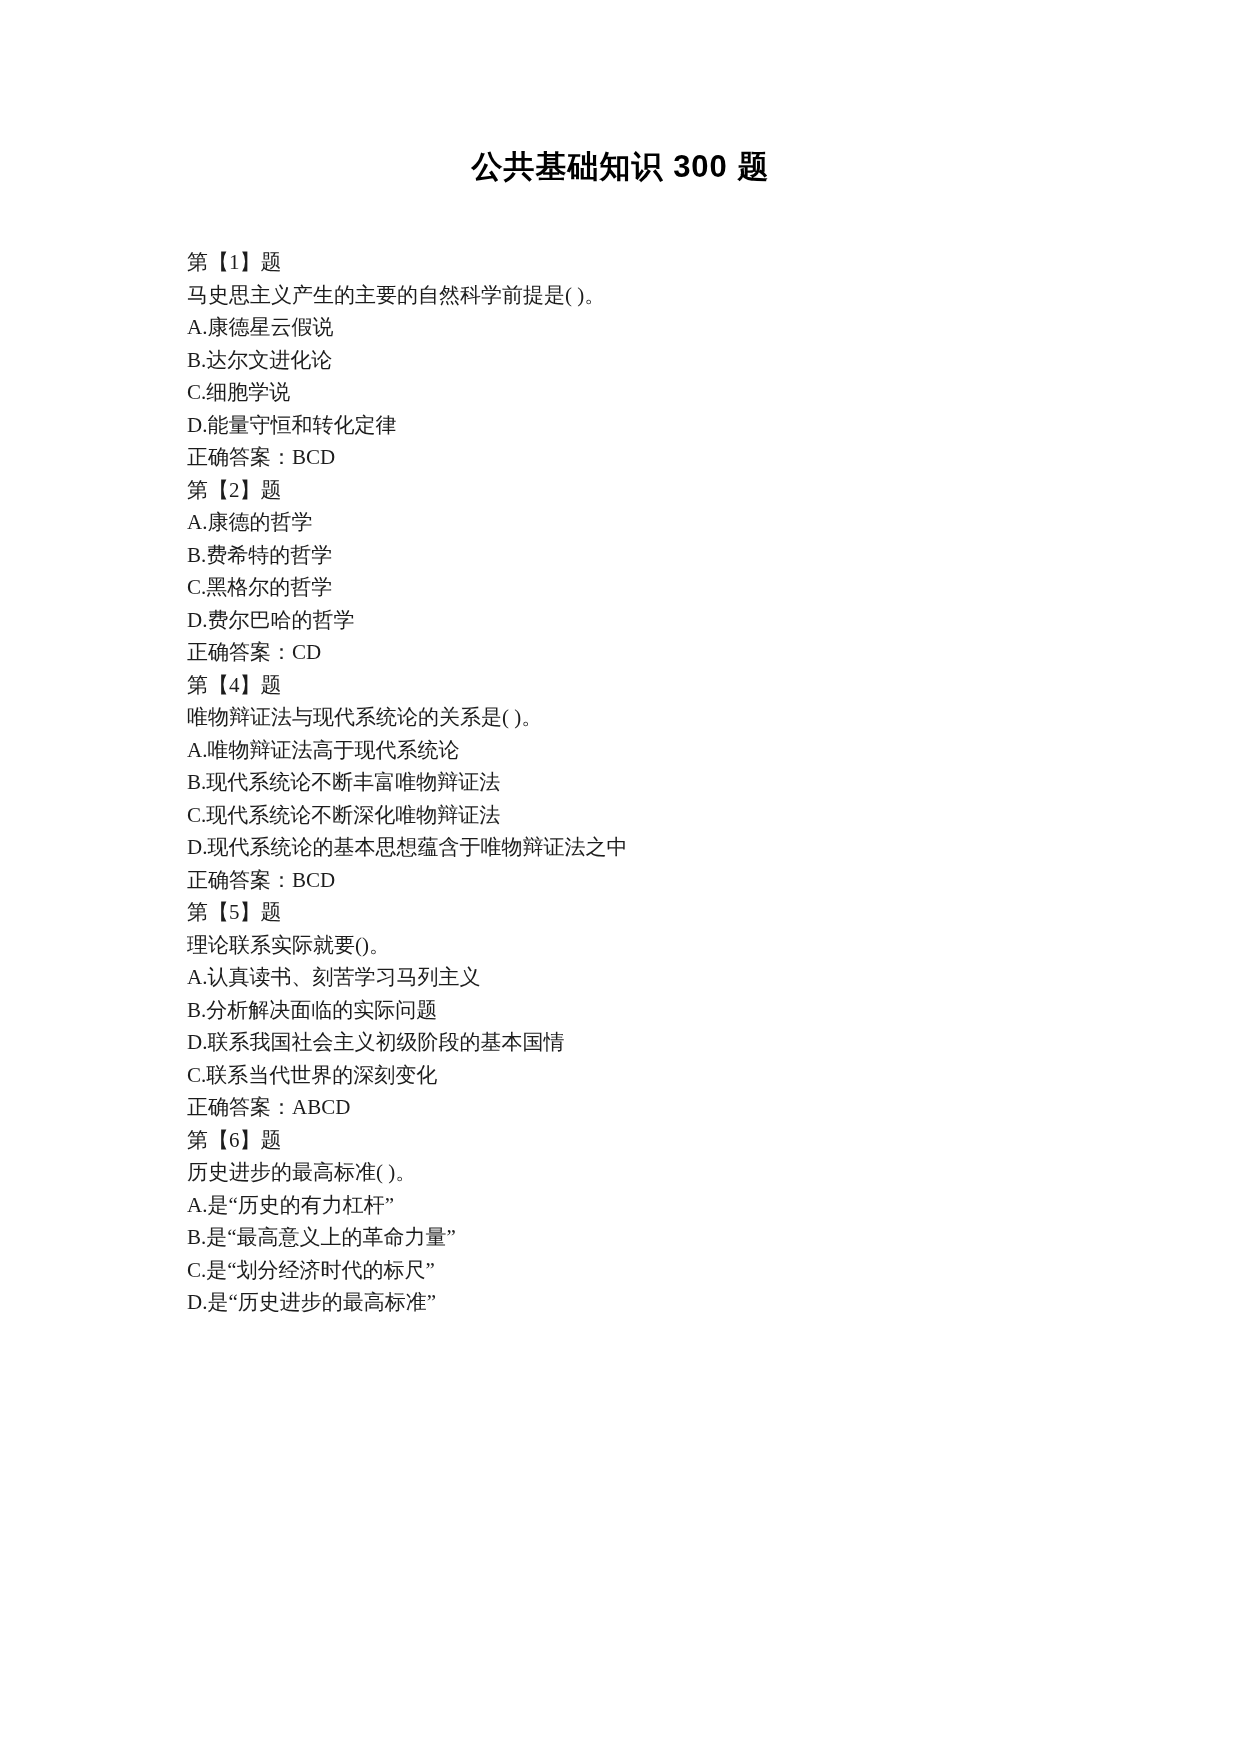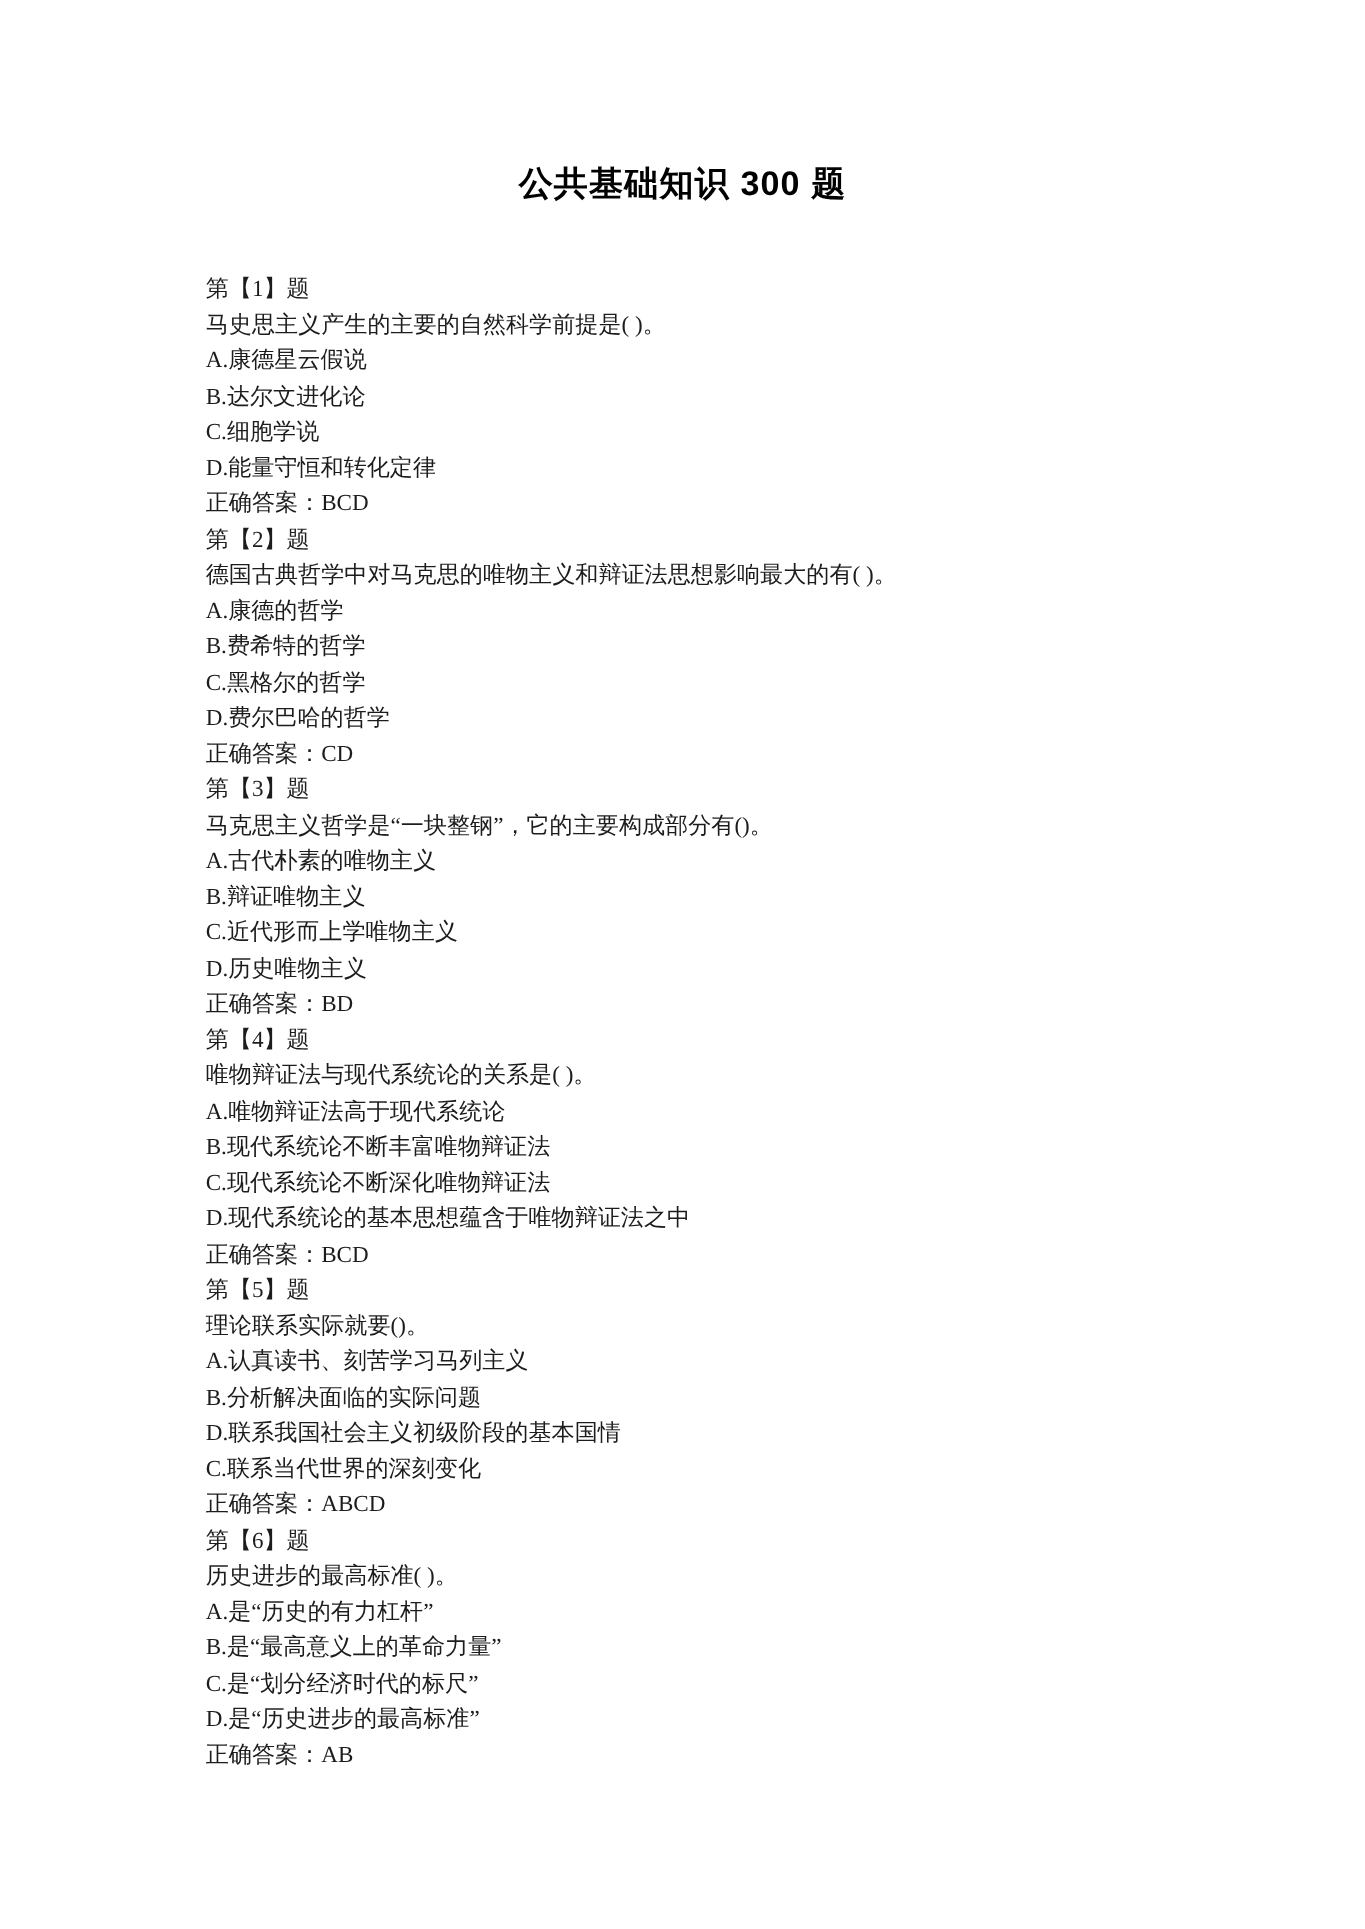--- a/index.html
+++ b/index.html
@@ -54,37 +54,27 @@
       <div class="line">马史思主义产生的主要的自然科学前提是( )。</div>
       <div class="line">A.康德星云假说</div>
       <div class="line">B.达尔文进化论</div>
       <div class="line">C.细胞学说</div>
       <div class="line">D.能量守恒和转化定律</div>
       <div class="line">正确答案：BCD</div>
     </section>
 
     <section class="question-block">
       <div class="line">第【2】题</div>
-      <div class="line">德国古典哲学中对马克思的唯物主义和辩证法思想影响最大的有( )。</div>
       <div class="line">A.康德的哲学</div>
       <div class="line">B.费希特的哲学</div>
       <div class="line">C.黑格尔的哲学</div>
       <div class="line">D.费尔巴哈的哲学</div>
       <div class="line">正确答案：CD</div>
     </section>
 
-    <section class="question-block">
-      <div class="line">第【3】题</div>
-      <div class="line">马克思主义哲学是“一块整钢”，它的主要构成部分有()。</div>
-      <div class="line">A.古代朴素的唯物主义</div>
-      <div class="line">B.辩证唯物主义</div>
-      <div class="line">C.近代形而上学唯物主义</div>
-      <div class="line">D.历史唯物主义</div>
-      <div class="line">正确答案：BD</div>
-    </section>
 
     <section class="question-block">
       <div class="line">第【4】题</div>
       <div class="line">唯物辩证法与现代系统论的关系是( )。</div>
       <div class="line">A.唯物辩证法高于现代系统论</div>
       <div class="line">B.现代系统论不断丰富唯物辩证法</div>
       <div class="line">C.现代系统论不断深化唯物辩证法</div>
       <div class="line">D.现代系统论的基本思想蕴含于唯物辩证法之中</div>
       <div class="line">正确答案：BCD</div>
     </section>
@@ -99,17 +89,16 @@
       <div class="line">正确答案：ABCD</div>
     </section>
 
     <section class="question-block">
       <div class="line">第【6】题</div>
       <div class="line">历史进步的最高标准( )。</div>
       <div class="line">A.是“历史的有力杠杆”</div>
       <div class="line">B.是“最高意义上的革命力量”</div>
       <div class="line">C.是“划分经济时代的标尺”</div>
       <div class="line">D.是“历史进步的最高标准”</div>
-      <div class="line">正确答案：AB</div>
     </section>
 
   </div>
 </div>
 
 </body></html>

